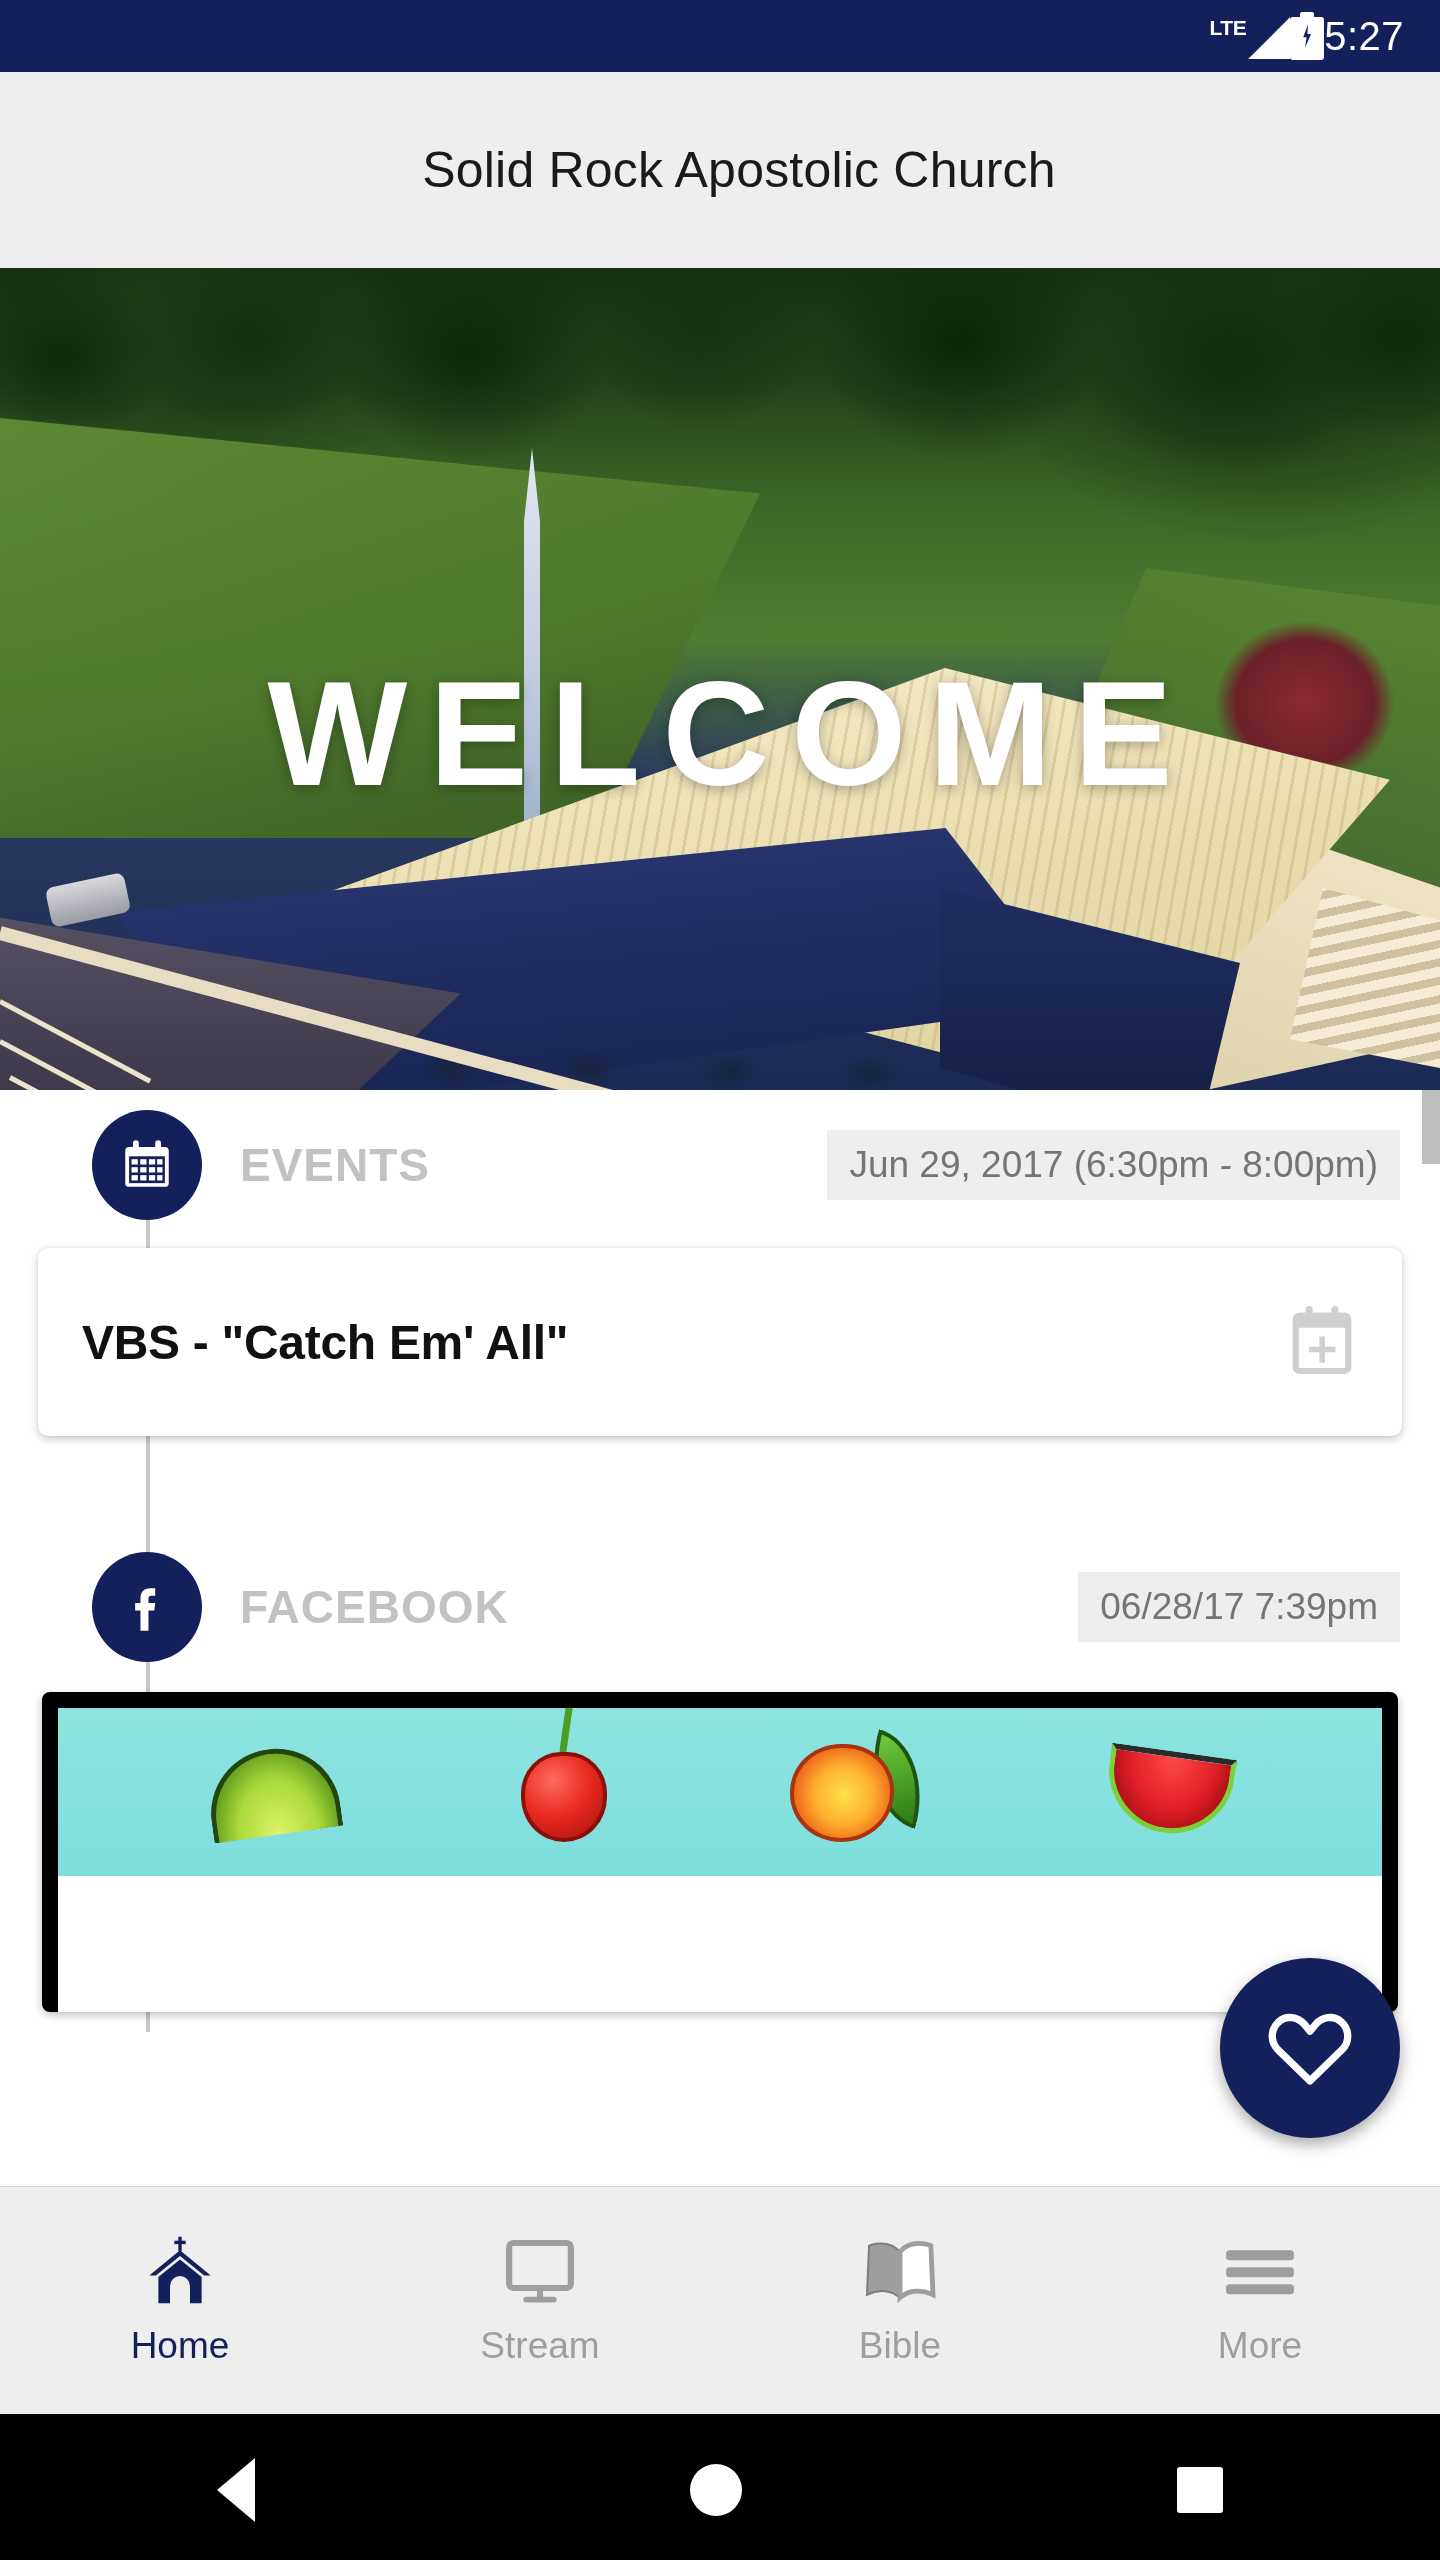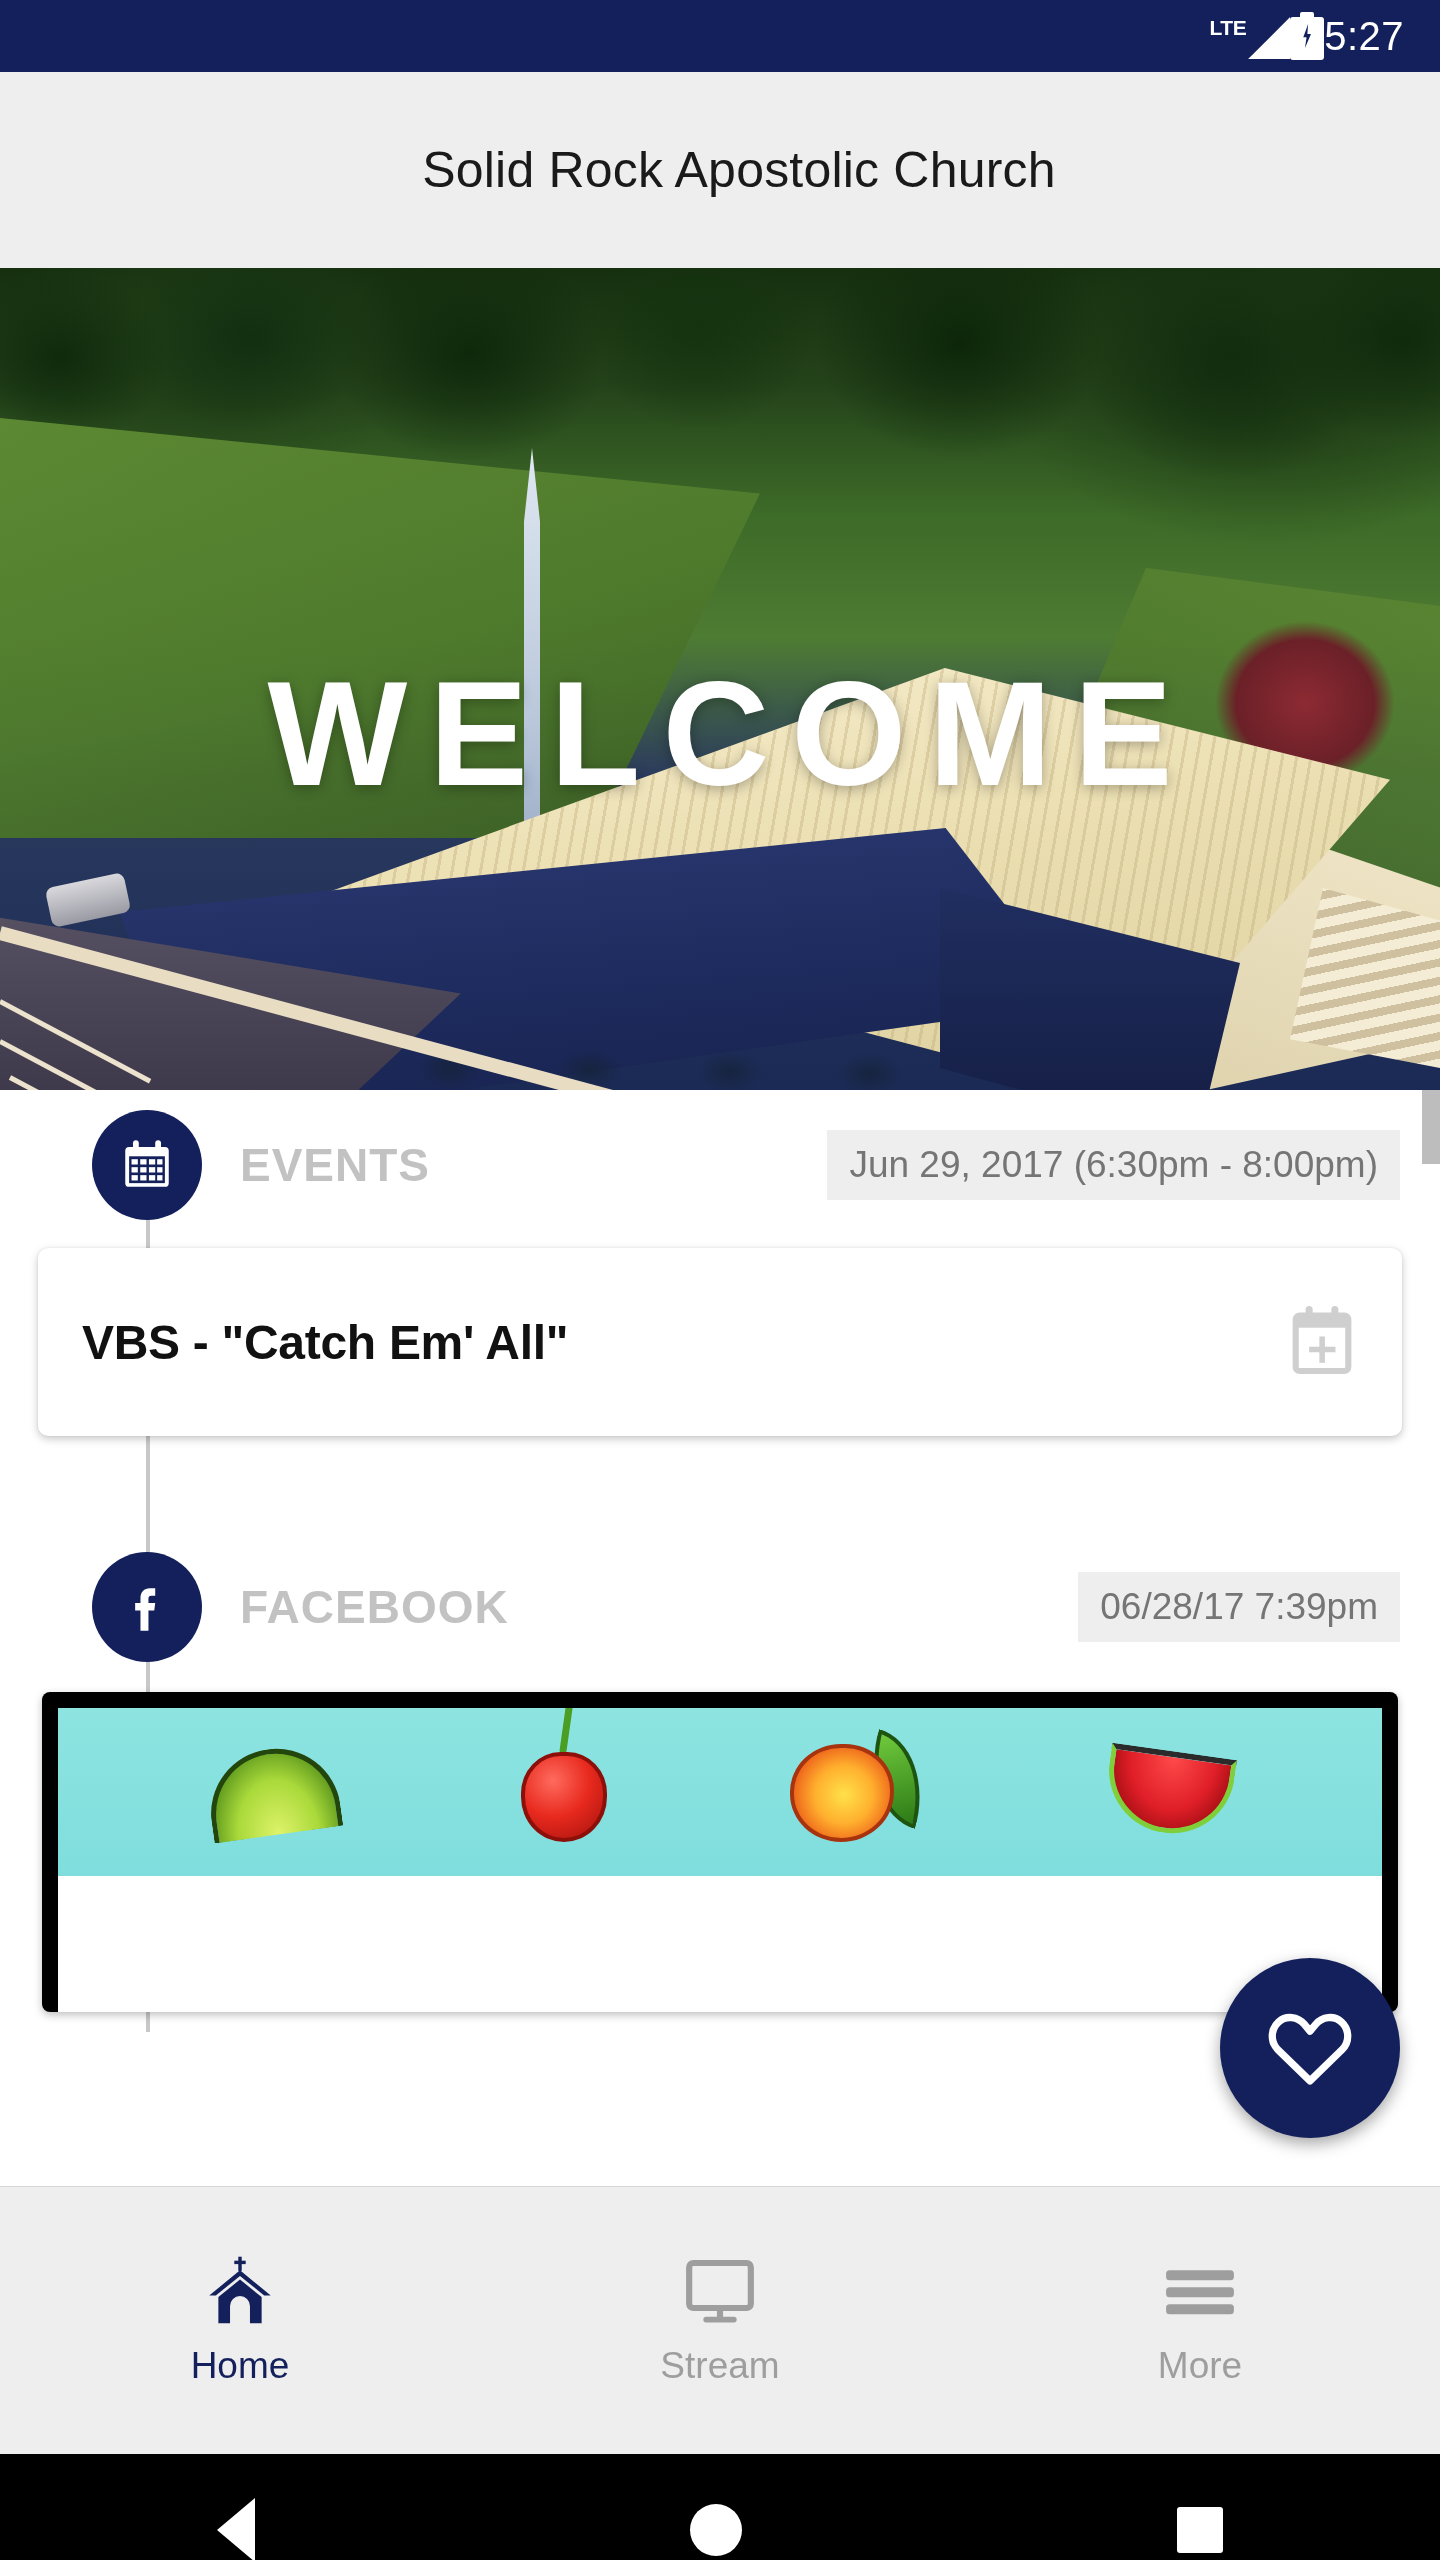--- a/index.html
+++ b/index.html
@@ -380,21 +380,21 @@
     width:180px; height:180px;
     border-radius:50%;
     background:#14205c;
     display:flex; align-items:center; justify-content:center;
     box-shadow:0 6px 16px rgba(0,0,0,.35);
     z-index:10;
   }
 
   
   .bottom-nav {
-    height:268px;
+    height:228px;
     background:#eeeeee;
     border-top:1px solid #d6d6d6;
     display:flex;
     align-items:center;
   }
   .nav-item {
     flex:1;
     display:flex; flex-direction:column;
     align-items:center; justify-content:center;
     gap:16px;
@@ -581,20 +581,29 @@
     <span class="nav-icon">
       <svg width="74" height="68" viewBox="0 0 24 22" aria-hidden="true">
         <rect x="2" y="1.6" width="20" height="14.6" rx="1.4" fill="none" stroke="#9e9e9e" stroke-width="2"></rect>
         <rect x="11" y="16.4" width="2" height="3" fill="#9e9e9e"></rect>
         <rect x="6.6" y="19" width="10.8" height="1.9" rx="0.9" fill="#9e9e9e"></rect>
       </svg>
     </span>
     <span class="nav-label">Stream</span>
   </div>
 
+  <div class="nav-item">
+    <span class="nav-icon">
+      <svg width="78" height="68" viewBox="0 0 26 22" aria-hidden="true">
+        <path d="M13 4.2C11 2 8 1.2 5 1.6c-.9.1-1.6.3-2.3.6L2 18.6c2-1 4-1.4 6-1.2 2 .2 3.7 1 5 2.2z" fill="#9e9e9e" stroke="#7e7e7e" stroke-width="0.7"></path>
+        <path d="M13 4.2c2-2.2 5-3 8-2.6.9.1 1.6.3 2.3.6l.7 16.4c-2-1-4-1.4-6-1.2-2 .2-3.7 1-5 2.2z" fill="#ffffff" stroke="#9e9e9e" stroke-width="1.6"></path>
+      </svg>
+    </span>
+    <span class="nav-label">Bible</span>
+  </div>
 
   <div class="nav-item">
     <span class="nav-icon">
       <svg width="76" height="62" viewBox="0 0 26 18" aria-hidden="true">
         <rect x="1.4" y="1.6" width="23.2" height="3.4" rx="1.2" fill="#9e9e9e"></rect>
         <rect x="1.4" y="7.4" width="23.2" height="3.4" rx="1.2" fill="#9e9e9e"></rect>
         <rect x="1.4" y="13.2" width="23.2" height="3.4" rx="1.2" fill="#9e9e9e"></rect>
       </svg>
     </span>
     <span class="nav-label">More</span>

